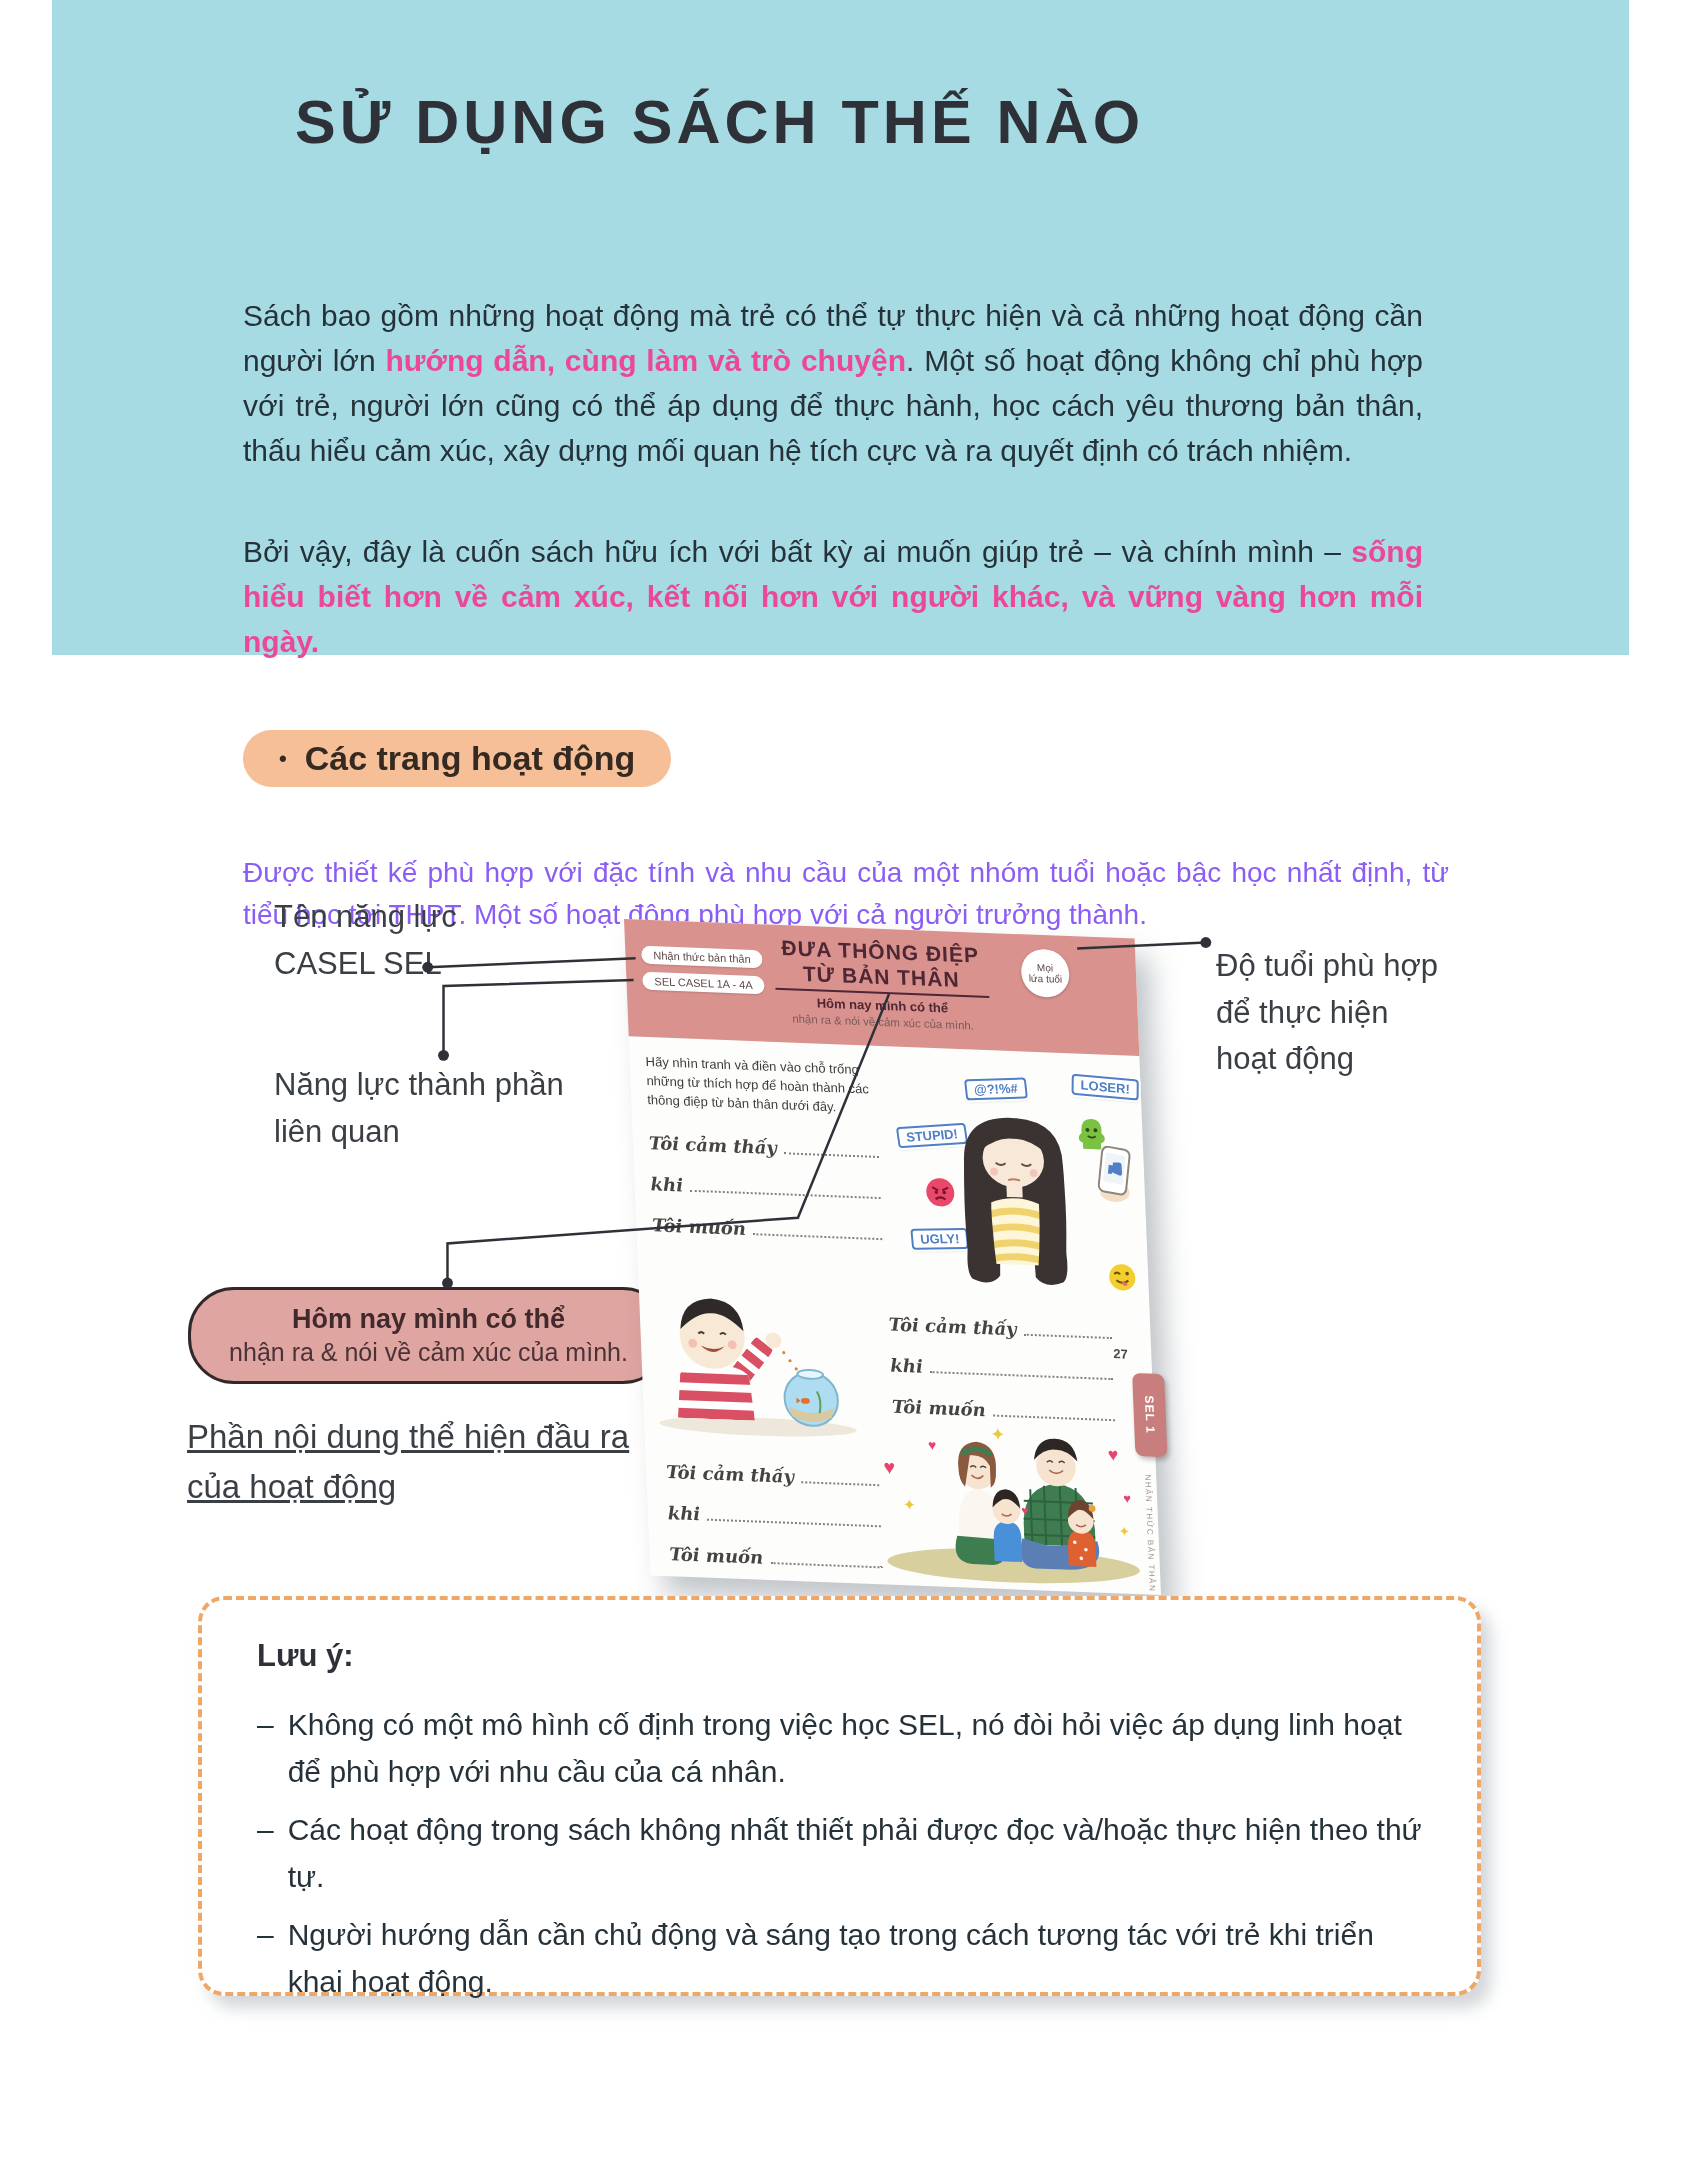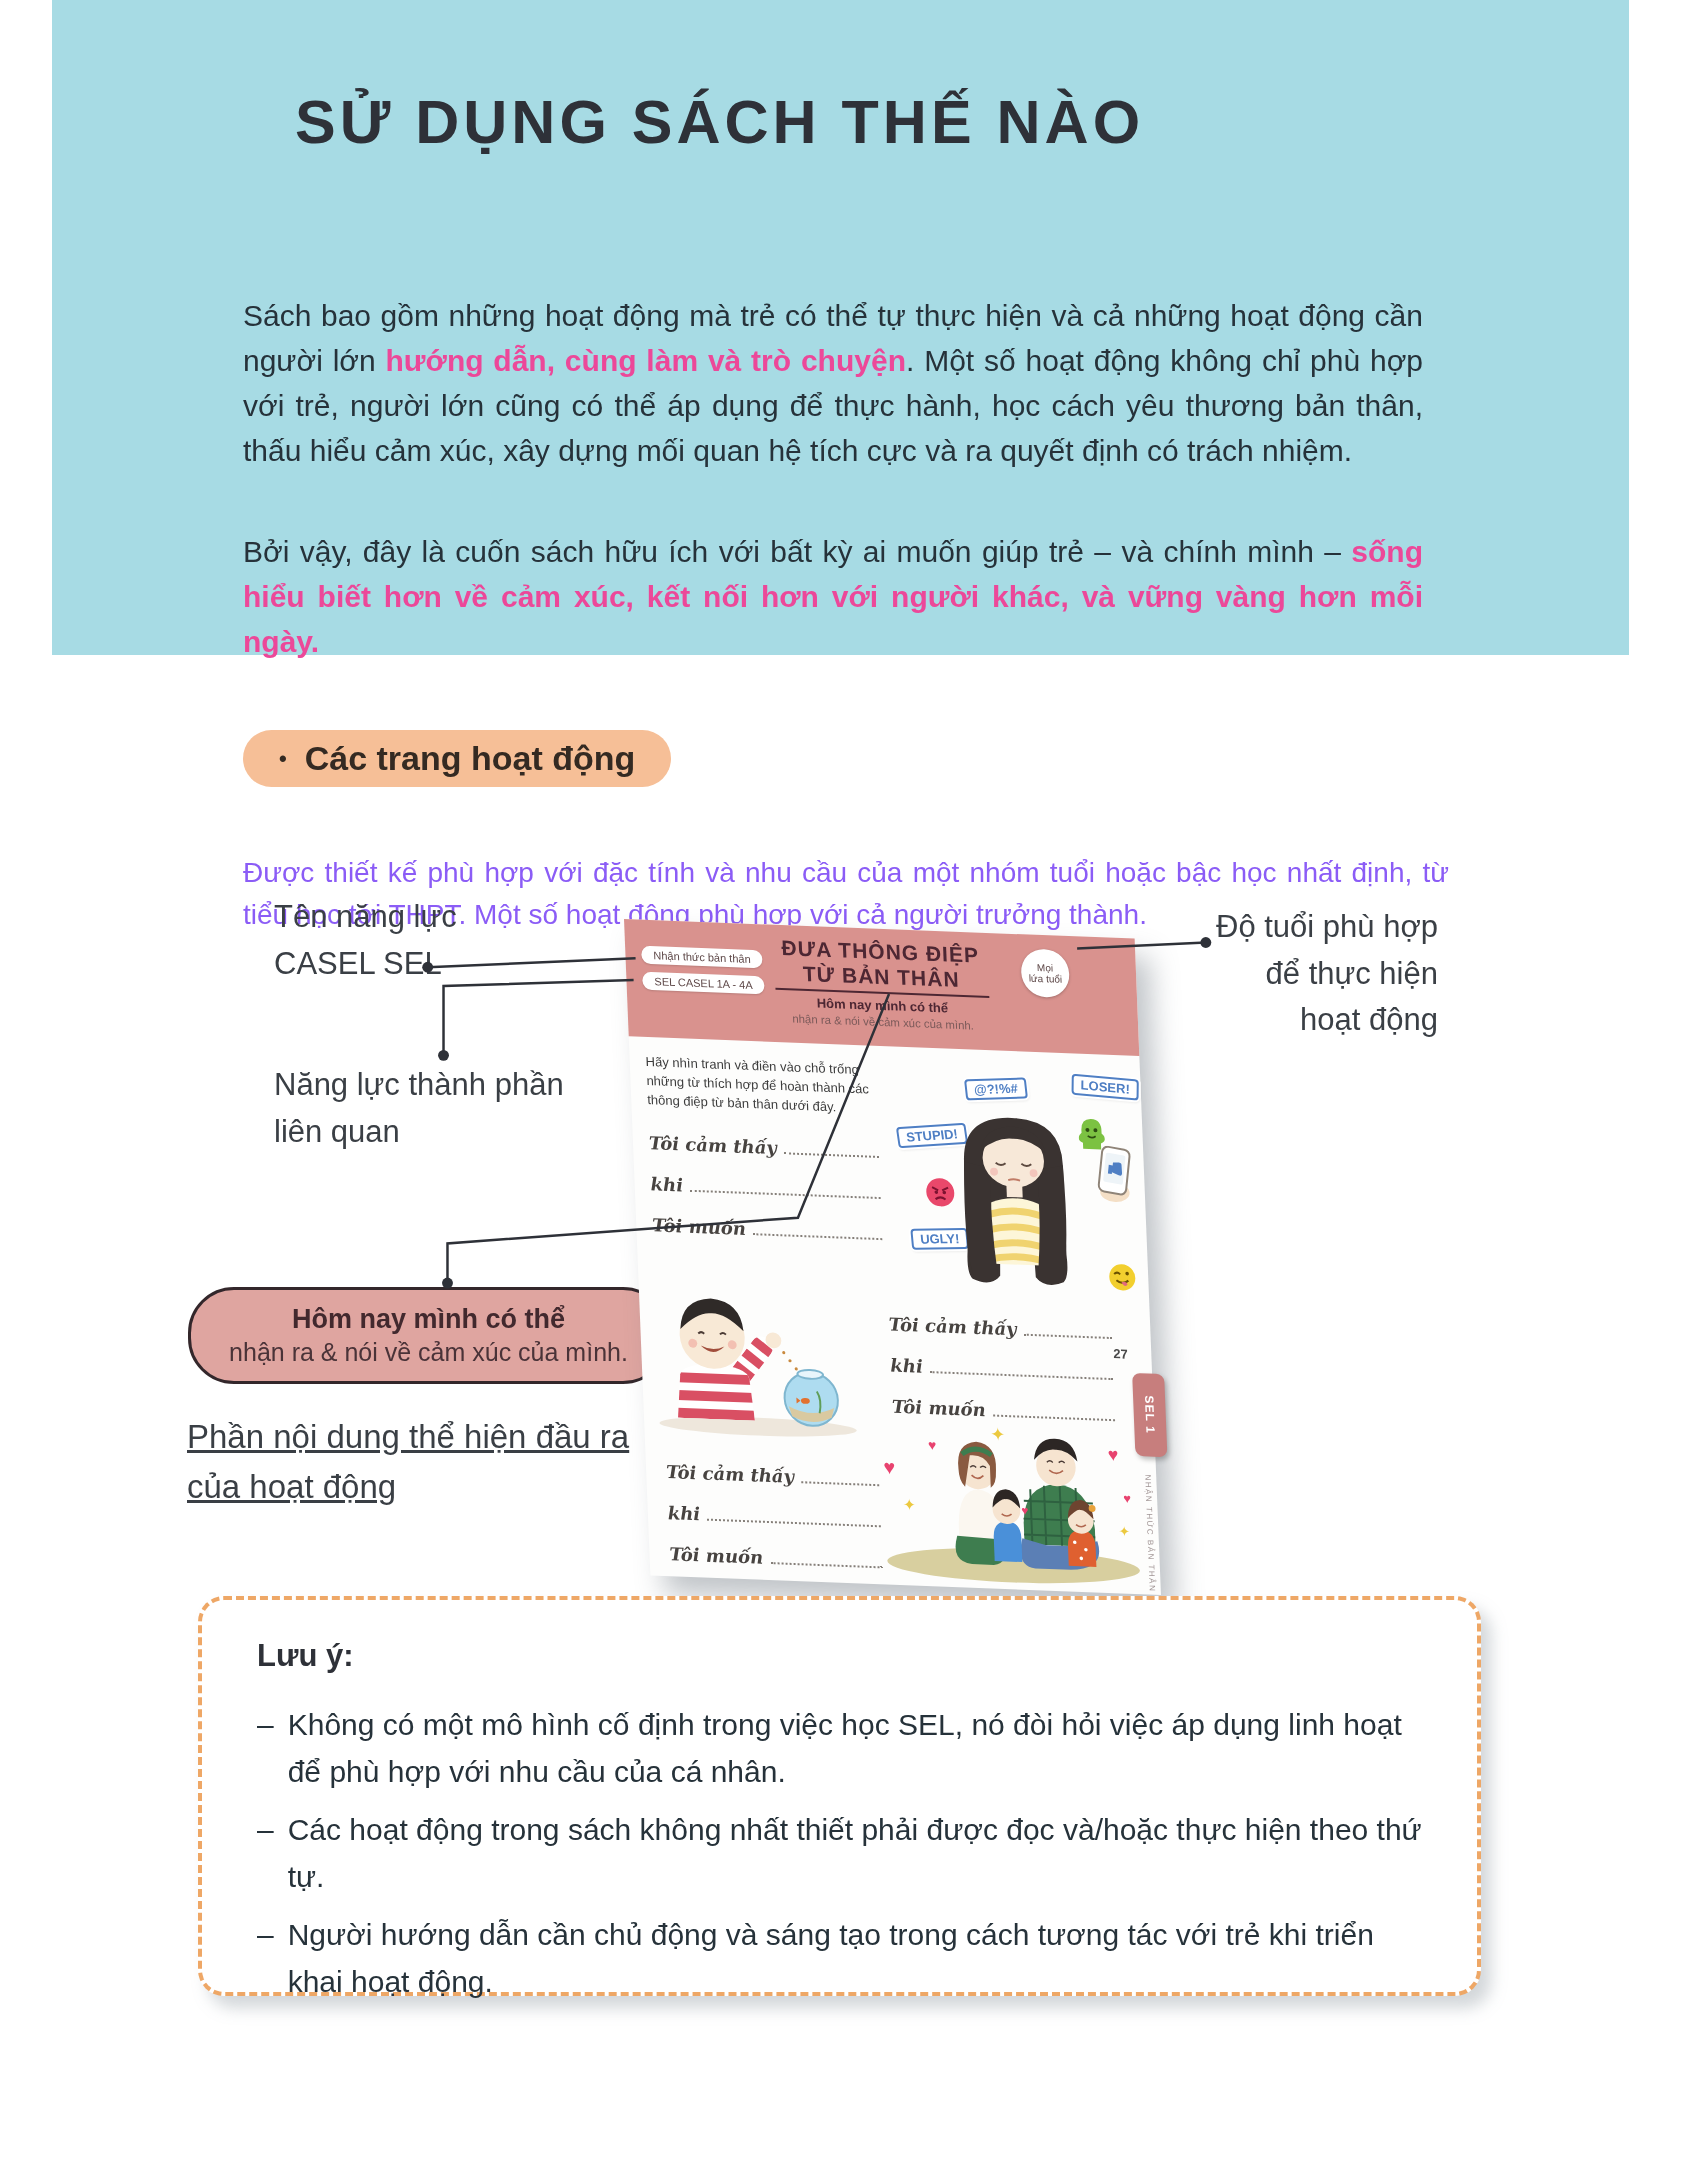--- a/index.html
+++ b/index.html
@@ -18,21 +18,21 @@
   .section-pill{position:absolute;left:243px;top:730px;height:57px;padding:0 36px;
     border-radius:29px;background:#f6bf97;display:inline-flex;align-items:center;gap:18px;
     font-size:34px;font-weight:bold;color:#342a22;}
   .section-pill .bullet{font-size:22px;line-height:1;}
   .section-desc{position:absolute;left:243px;top:852px;width:1206px;font-size:28px;
     line-height:1.5;text-align:justify;color:#8b5cf6;}
   
   .callout{position:absolute;font-size:31px;line-height:1.5;color:#3a3f45;}
   .callout-casel{left:274px;top:894px;}
   .callout-component{left:274px;top:1062px;}
-  .callout-age{left:1216px;top:904px;text-align:right;}
+  .callout-age{left:1216px;top:943px;}
   .callout-outcome{left:187px;top:1412px;font-size:33px;text-decoration:underline;}
   .outcome-pill{position:absolute;left:188px;top:1287px;width:475px;height:91px;
     border-radius:46px;background:#dfa5a0;border:3px solid #33272b;display:flex;
     flex-direction:column;justify-content:center;align-items:center;gap:3px;}
   .outcome-pill .op-bold{font-size:27px;font-weight:bold;color:#42292e;}
   .outcome-pill .op-text{font-size:25px;color:#4a3338;}
   
   .connectors{position:absolute;left:0;top:0;pointer-events:none;}
   
   .sample-page{position:absolute;left:624px;top:919px;width:511px;height:655px;

